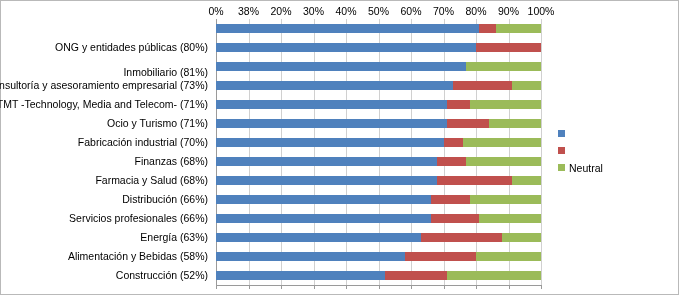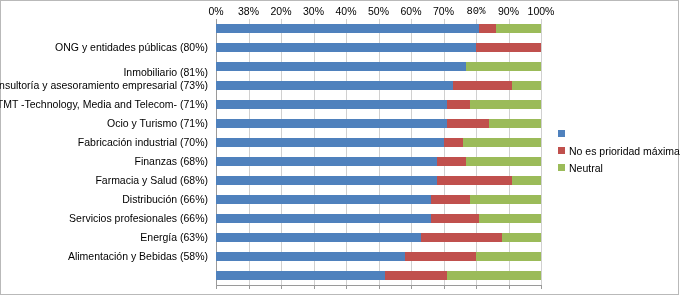--- a/index.html
+++ b/index.html
@@ -91,38 +91,39 @@
 
   <div id="x-labels">
       <div class="x-label" style="left: 215px;">0%</div>
       <div class="x-label" style="left: 247.5px;">38%</div>
       <div class="x-label" style="left: 280px;">20%</div>
       <div class="x-label" style="left: 312.5px;">30%</div>
       <div class="x-label" style="left: 345px;">40%</div>
       <div class="x-label" style="left: 377.5px;">50%</div>
       <div class="x-label" style="left: 410px;">60%</div>
       <div class="x-label" style="left: 442.5px;">70%</div>
-      <div class="x-label" style="left: 475px; font-family: Liberation Mono, monospace;">80%</div>
+      <div class="x-label" style="left: 475px;">80%</div>
       <div class="x-label" style="left: 507.5px;">90%</div>
       <div class="x-label" style="left: 540px;">100%</div>
     </div>
 
   <div id="cat-labels">
       <div class="cat-label" style="top: 0px; margin-top: 44px;">Inmobiliario (81%)</div>
       <div class="cat-label" style="top: 19px;">ONG y entidades públicas (80%)</div>
       <div class="cat-label" style="top: 57px;">Consultoría y asesoramiento empresarial (73%)</div>
       <div class="cat-label" style="top: 76px;">TMT -Technology, Media and Telecom- (71%)</div>
       <div class="cat-label" style="top: 95px;">Ocio y Turismo (71%)</div>
       <div class="cat-label" style="top: 114px;">Fabricación industrial (70%)</div>
       <div class="cat-label" style="top: 133px;">Finanzas (68%)</div>
       <div class="cat-label" style="top: 152px;">Farmacia y Salud (68%)</div>
       <div class="cat-label" style="top: 171px; text-align: center;">Distribución (66%)</div>
       <div class="cat-label" style="top: 190px;">Servicios profesionales (66%)</div>
       <div class="cat-label" style="top: 209px;">Energía (63%)</div>
       <div class="cat-label" style="top: 228px;">Alimentación y Bebidas (58%)</div>
+      <div class="cat-label" style="top: 247px;">Construcción (52%)</div>
     </div>
 
   <div id="plot">
       <div class="gridline edge-left" style="left: 0px;"></div>
       <div class="gridline" style="left: 32.5px;"></div>
       <div class="gridline" style="left: 65px;"></div>
       <div class="gridline" style="left: 97.5px;"></div>
       <div class="gridline" style="left: 130px;"></div>
       <div class="gridline" style="left: 162.5px;"></div>
       <div class="gridline" style="left: 195px;"></div>
@@ -201,21 +202,20 @@
     </div>
 
   <div id="axis-line"></div>
 
   <div id="legend">
       <div class="legend-item">
         <span class="legend-swatch" style="background: rgb(79, 129, 189);"></span>
       </div>
       <div class="legend-item">
         <span class="legend-swatch" style="background: rgb(192, 80, 77);"></span>
-        <span>No es prioridad máxima</span>
       </div>
       <div class="legend-item">
         <span class="legend-swatch" style="background: rgb(155, 187, 89);"></span>
         <span>Neutral</span>
       </div>
     </div>
 
 <div class="tick" style="left: 215px;"></div>
     <div class="tick" style="left: 247.5px;"></div>
     <div class="tick" style="left: 280px;"></div>

